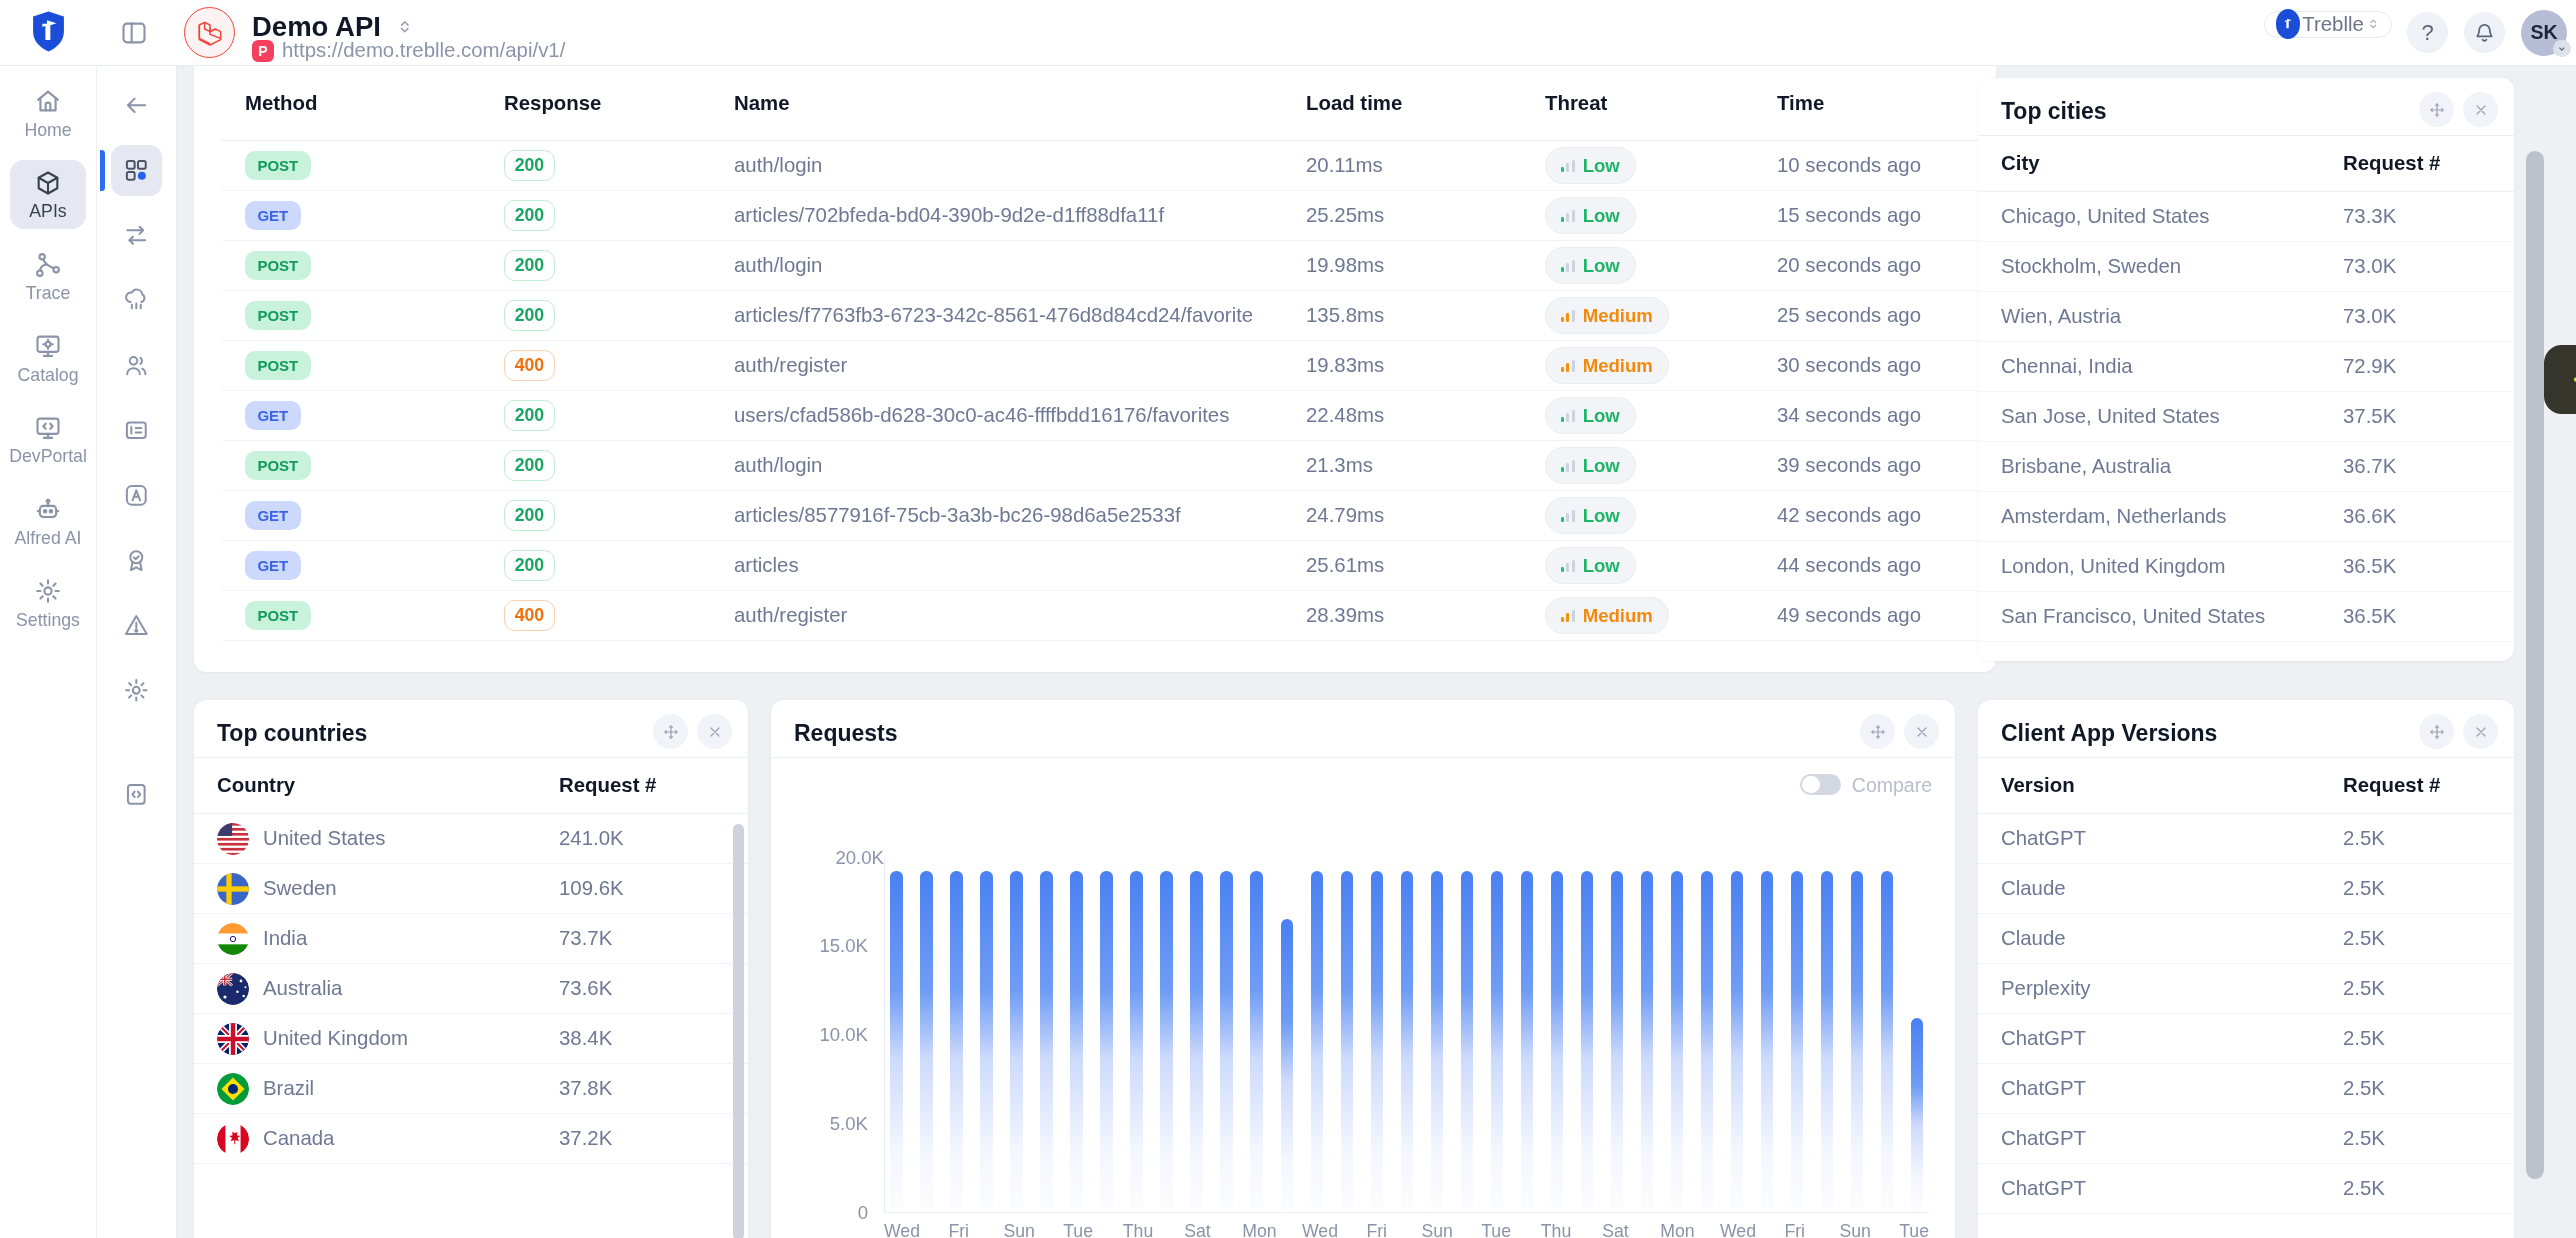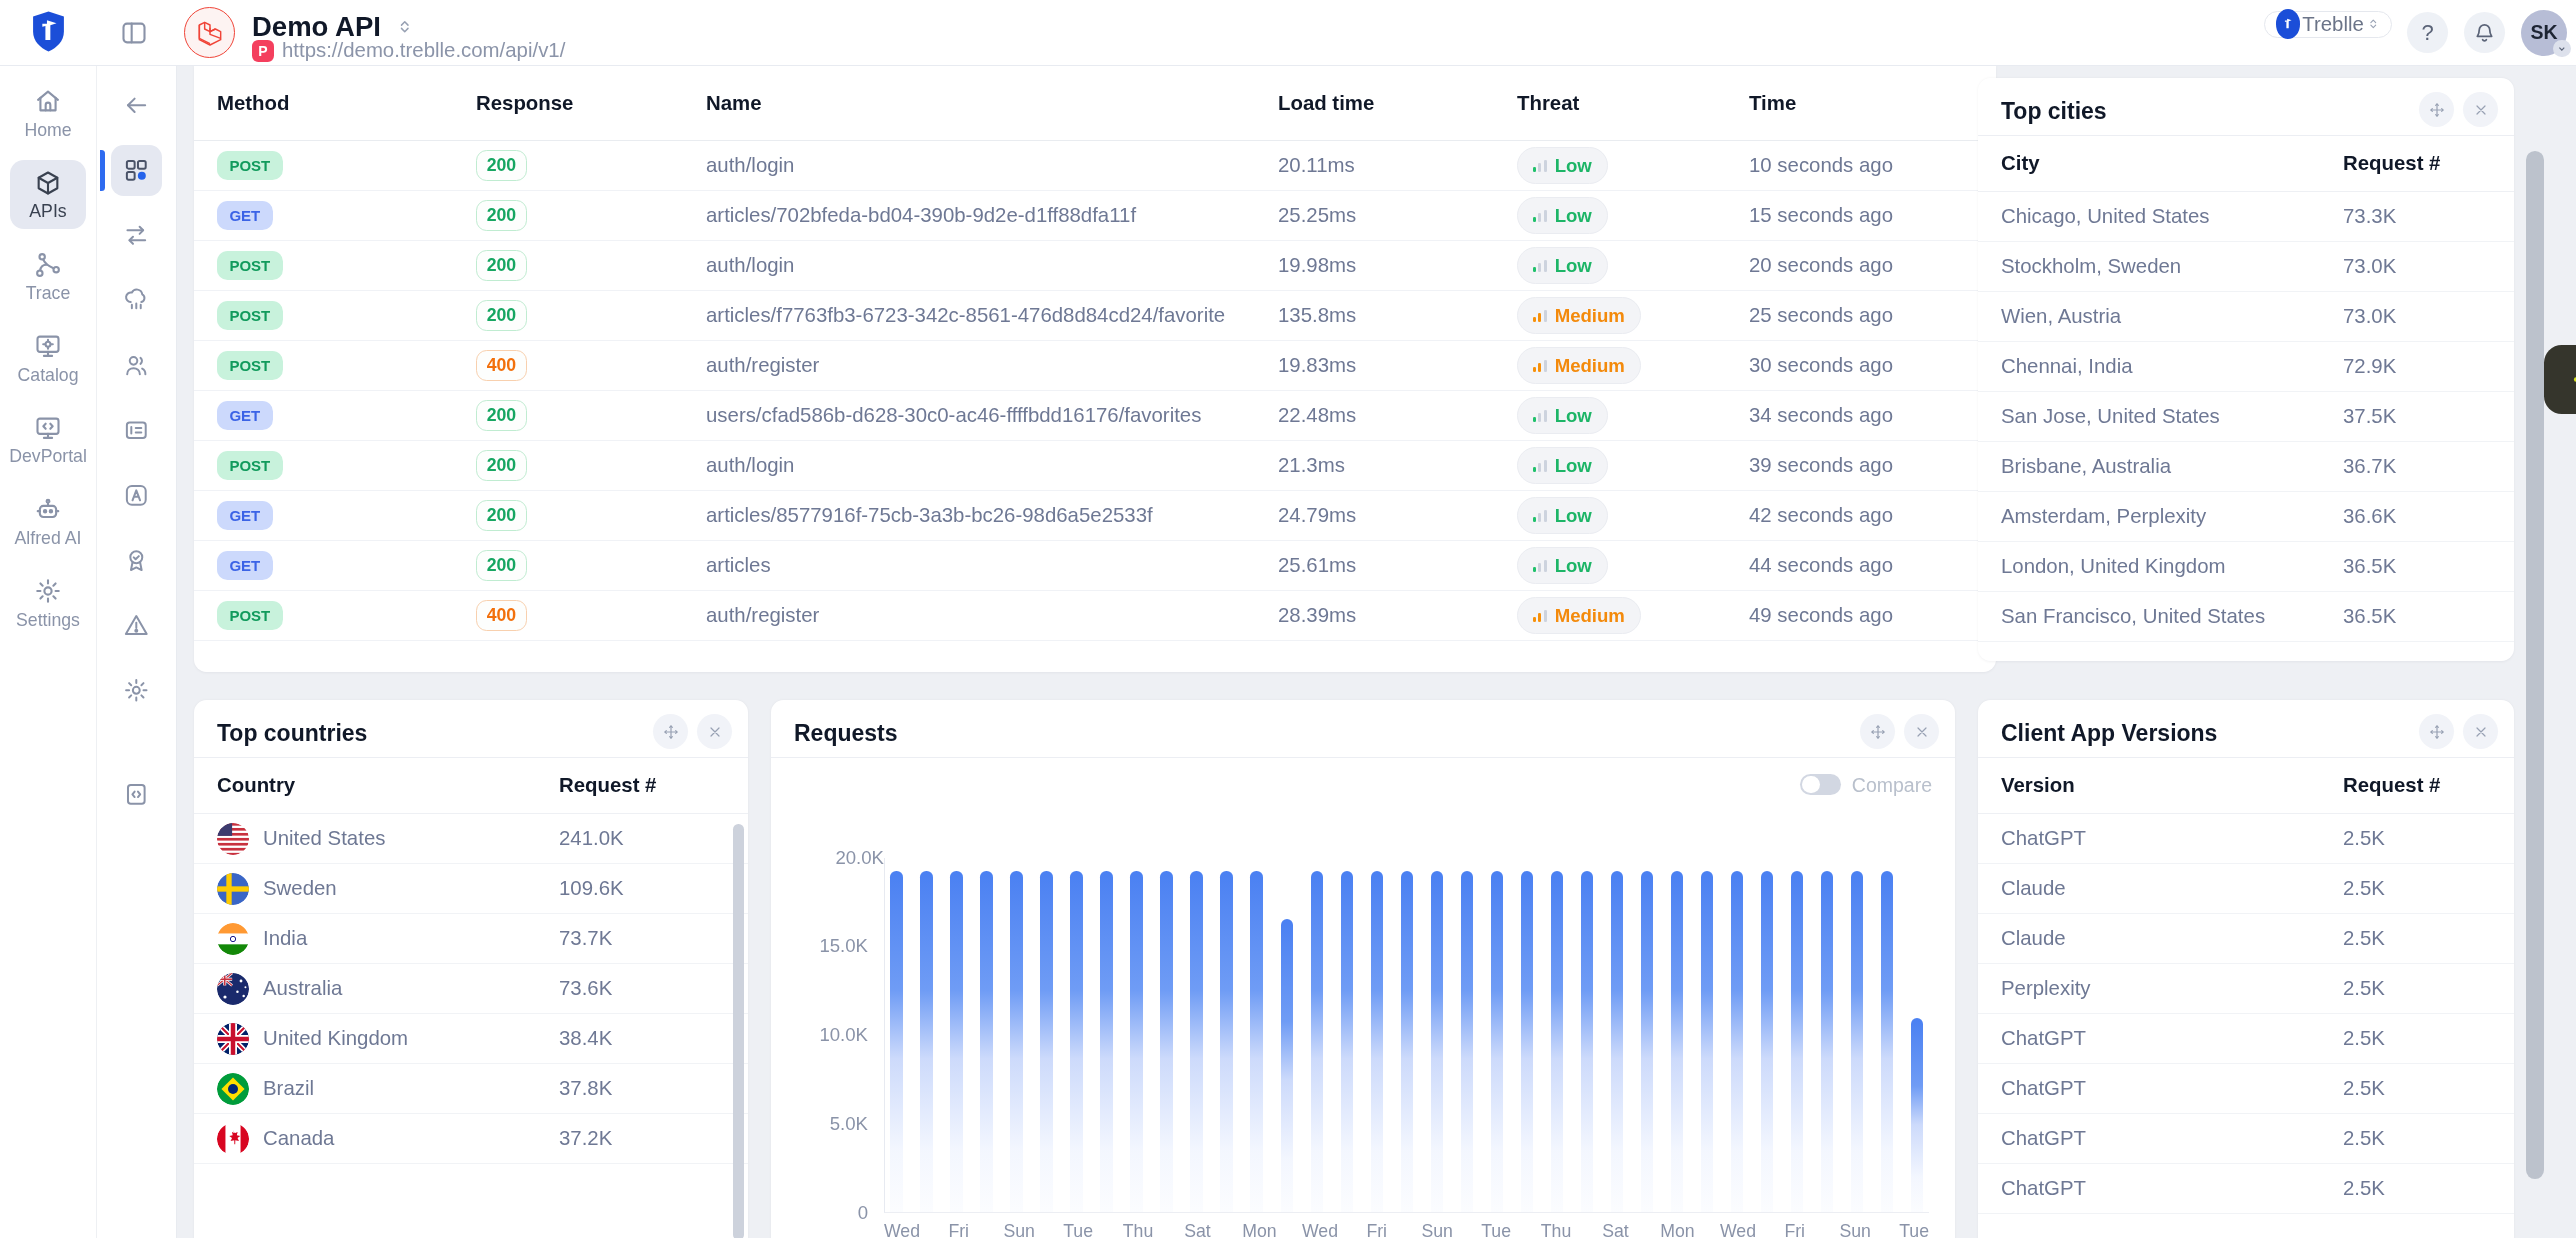--- a/index.html
+++ b/index.html
@@ -51,21 +51,21 @@
 
   
   .card { position:absolute; background:#fff; border-radius:12.4px; box-shadow:0 0.9px 2.7px rgba(16,24,40,.05); }
   .card-title { position:absolute; left:23px; top:19.5px; font-size:23px; font-weight:700; color:#101828; }
   .card-btns { position:absolute; right:16px; top:14px; display:flex; gap:8.9px; }
   .cbtn { width:35px; height:35px; border-radius:50%; background:#f1f3f8; color:#98a1b3; display:flex; align-items:center; justify-content:center; cursor:pointer; }
   .cbtn .icon { width:16px; height:16px; }
   .card-divider { position:absolute; left:0; right:0; top:57px; height:0.9px; background:#eceef3; }
 
   
-  .table-card { left:194px; top:66px; width:1802px; height:606px; border-radius:0 0 12.4px 12.4px; }
+  .table-card { left:194px; top:66px; width:1802px; height:606px; border-radius:0 0 12.4px 12.4px;padding-left:28px; }
   .tgrid { display:grid; grid-template-columns:259px 230px 572px 239px 232px 1fr; align-items:center; padding:0 23px; }
   .thead { height:75px; border-bottom:0.9px solid #e9ecf0; font-size:20.4px; font-weight:700; color:#101828; }
   .trow { height:50px; border-bottom:0.9px solid #f0f2f6; font-size:20.4px; color:#6e7894; cursor:pointer; }
   .badge { display:inline-block; padding:6.2px 12.4px; border-radius:10.6px; font-size:15px; font-weight:700; }
   .m-post { background:#c8f2dc; color:#119a5c; }
   .m-get { background:#ccd9fc; color:#3b63e6; }
   .resp { display:inline-block; padding:4.4px 9.7px; border-radius:10.6px; border:1.3px solid; font-size:17.7px; font-weight:700; background:#fdfefd; }
   .r-200 { color:#17a662; border-color:#c0ecd1; }
   .r-400 { color:#f2700c; border-color:#f8d0ae; }
   .threat { display:inline-flex; align-items:center; gap:8px; padding:6.2px 15px; border-radius:885px; background:#f3f4f7; border:0.9px solid #eaecf1; font-size:18.6px; font-weight:700; }
@@ -547,21 +547,21 @@
         <div>37.5K</div>
       </div>
       <div class="lrow">
         <div class="cname">
           <span>Brisbane, Australia</span>
         </div>
         <div>36.7K</div>
       </div>
       <div class="lrow">
         <div class="cname">
-          <span>Amsterdam, Perplexity</span>
+          <span>Amsterdam, Netherlands</span>
         </div>
         <div>36.6K</div>
       </div>
       <div class="lrow">
         <div class="cname">
           <span>London, United Kingdom</span>
         </div>
         <div>36.5K</div>
       </div>
       <div class="lrow">

